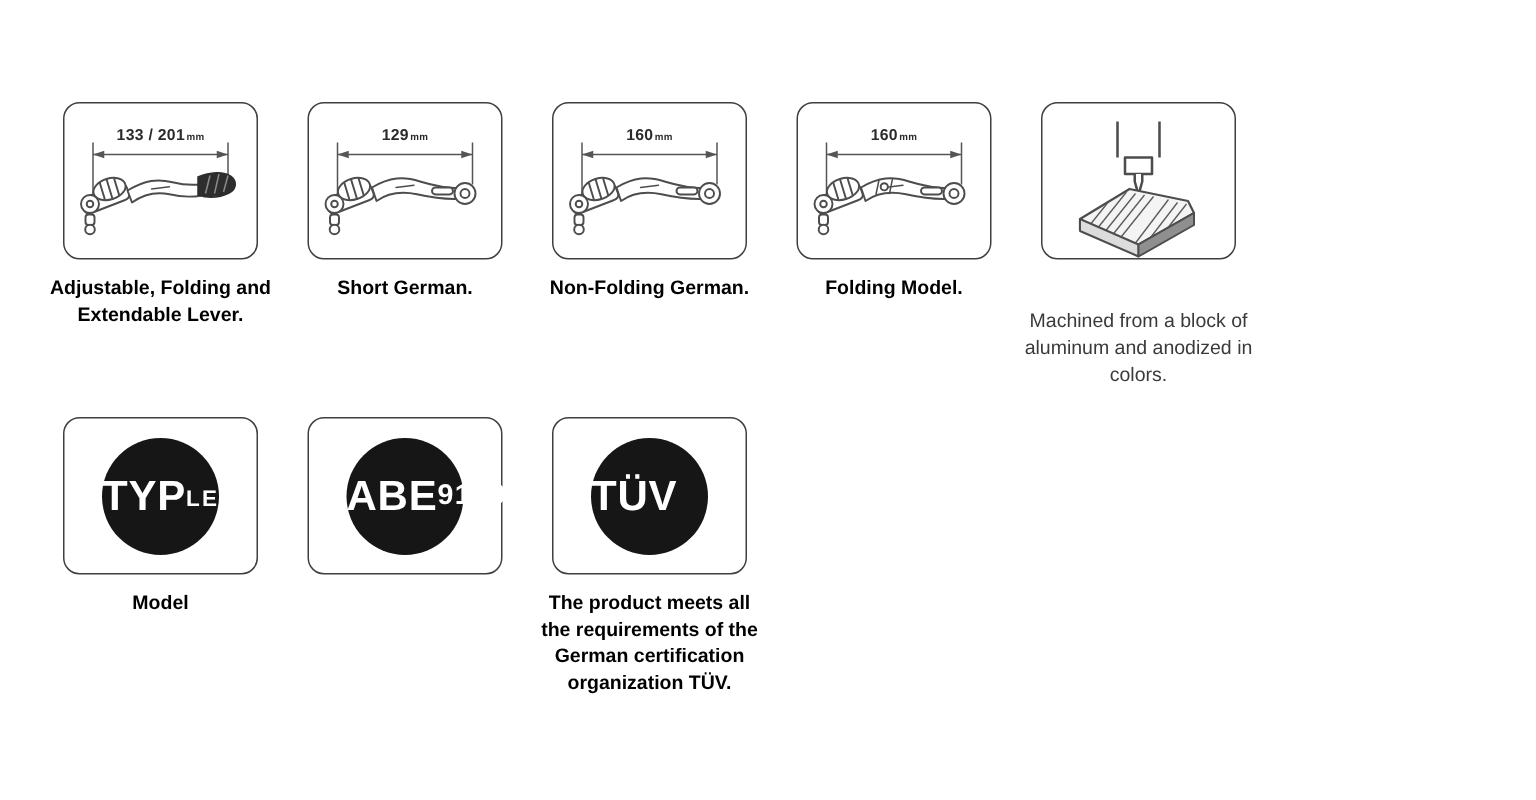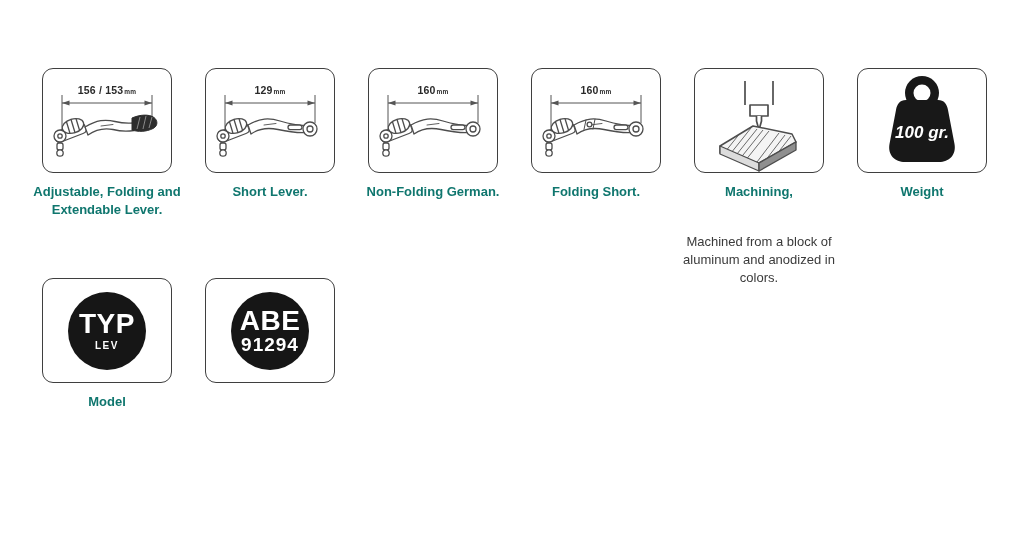--- a/index.html
+++ b/index.html
@@ -31,39 +31,39 @@
     letter-spacing:0.2px;
     line-height:13px;
     white-space:nowrap;
   }
   .dim-unit { font-size:6.5px; font-weight:600; margin-left:1px; }
   .caption {
     width:152px; margin:10px 0 0 -11px;
     text-align:center;
   }
   .caption-title {
-    font-size:13px; font-weight:700; color:#0f766e;
+    font-size:13px; font-weight:700; color:#000000;
     line-height:17.5px;
   }
   .caption-desc {
     font-size:13px; font-weight:400; color:#3a3a3a;
     line-height:18px;
     margin-top:32px;
   }
   .badge-circle {
     width:78px; height:78px; border-radius:50%;
     background:#161616;
-    display:flex; flex-direction:column;
-    align-items:center; justify-content:center;
+    display:flex; flex-direction:row;
+    align-items:center; 
     color:#ffffff;
   }
   .badge-line { font-weight:700; line-height:1; }
   .badge-lg  { font-size:28px; letter-spacing:0.5px; }
   .badge-md  { font-size:19px; margin-top:0; letter-spacing:1px; }
-  .badge-sm  { font-size:10px; margin-top:3px; letter-spacing:1.5px; }
+  .badge-sm  { font-size:15px; margin-top:3px; letter-spacing:1.5px; }
 </style>
 </head>
 <body>
 
 <div class="page">
 
   <div class="row row-1">
 
     <div class="card-block">
       <div class="card">
@@ -91,21 +91,21 @@
             <path d="M58,57 l12,-1.5" stroke-width="0.9"></path>
           </g>
           <path d="M89,49 C97,45.5 106,45 111,48.5 C115,51.5 115,57 110,59.5 C103,63 95,63 89,61 Z" fill="#2d2d2d" stroke="#2d2d2d"></path>
           <g stroke="#8a8a8a" stroke-width="1">
             <line x1="97" y1="48" x2="94" y2="60"></line>
             <line x1="103" y1="47" x2="100" y2="60"></line>
             <line x1="109" y1="48" x2="106" y2="59"></line>
           </g>
         </svg>
         <div class="dim-label">
-          <span>156 / 153</span><span class="dim-unit">mm</span>
+          <span>133 / 201</span><span class="dim-unit">mm</span>
         </div>
       </div>
       <div class="caption">
         <div class="caption-title">Adjustable, Folding and Extendable Lever.</div>
       </div>
     </div>
 
     <div class="card-block">
       <div class="card">
         <svg width="128" height="103" viewBox="0 0 128 103">
@@ -133,21 +133,21 @@
             <circle cx="104" cy="60" r="7"></circle>
             <circle cx="104" cy="60" r="3"></circle>
             <path d="M58,56 l12,-1.5" stroke-width="0.9"></path>
           </g>
         </svg>
         <div class="dim-label">
           <span>129</span><span class="dim-unit">mm</span>
         </div>
       </div>
       <div class="caption">
-        <div class="caption-title">Short Lever.</div>
+        <div class="caption-title">Short German.</div>
       </div>
     </div>
 
     <div class="card-block">
       <div class="card">
         <svg width="128" height="103" viewBox="0 0 128 103">
           <g stroke="#555" stroke-width="1" fill="none">
             <line x1="19" y1="26" x2="19" y2="64"></line>
             <line x1="109" y1="26" x2="109" y2="54"></line>
             <line x1="19" y1="34" x2="109" y2="34"></line>
@@ -212,21 +212,21 @@
             <line x1="54" y1="51" x2="52" y2="60.5" stroke-width="1"></line>
             <line x1="63" y1="50.2" x2="61" y2="60" stroke-width="1"></line>
             <circle cx="57.5" cy="55.5" r="2.4"></circle>
           </g>
         </svg>
         <div class="dim-label">
           <span>160</span><span class="dim-unit">mm</span>
         </div>
       </div>
       <div class="caption">
-        <div class="caption-title">Folding Short.</div>
+        <div class="caption-title">Folding Model.</div>
       </div>
     </div>
 
     <div class="card-block">
       <div class="card">
         <svg width="128" height="103" viewBox="0 0 128 103">
           <defs>
             <clipPath id="slabTop">
               <path d="M25,77 L58,57 L97,65 L101,73 L64,94 L25,84 Z"></path>
             </clipPath>
@@ -246,38 +246,24 @@
             <line x1="50" y1="92" x2="74" y2="62"></line>
             <line x1="62" y1="93" x2="84" y2="64"></line>
             <line x1="70" y1="92" x2="90" y2="66"></line>
             <line x1="78" y1="90" x2="96" y2="67"></line>
           </g>
           <path d="M25,77 L25,85 L64,102 L64,94 Z" fill="#dcdcdc" stroke="#4d4d4d" stroke-width="1.3" stroke-linejoin="round"></path>
           <path d="M64,94 L64,102 L101,81 L101,73 Z" fill="#8f8f8f" stroke="#4d4d4d" stroke-width="1.3" stroke-linejoin="round"></path>
         </svg>
       </div>
       <div class="caption">
-        <div class="caption-title">Machining,</div>
         <div class="caption-desc">Machined from a block of aluminum and anodized in colors.</div>
       </div>
     </div>
 
-    <div class="card-block">
-      <div class="card">
-        <svg width="128" height="103" viewBox="0 0 128 103">
-          <circle cx="64" cy="24" r="17" fill="#181818"></circle>
-          <circle cx="64" cy="24" r="8.5" fill="#ffffff"></circle>
-          <path d="M48,31 H80 C86,31 89,35 90,41 L96.5,75 C98.5,86 91,93 81,93 H47 C37,93 29.5,86 31.5,75 L38,41 C39,35 42,31 48,31 Z" fill="#181818"></path>
-          <text x="64" y="69" text-anchor="middle" font-size="17" font-weight="bold" font-style="italic" fill="#ffffff" font-family="Liberation Sans, sans-serif">100 gr.</text>
-        </svg>
-      </div>
-      <div class="caption">
-        <div class="caption-title">Weight</div>
-      </div>
-    </div>
 
   </div>
 
   <div class="row row-2">
 
     <div class="card-block">
       <div class="card">
         <div class="badge-circle">
           <div class="badge-line badge-lg">TYP</div>
           <div class="badge-line badge-sm">LEV</div>
@@ -290,15 +276,25 @@
 
     <div class="card-block">
       <div class="card">
         <div class="badge-circle">
           <div class="badge-line badge-lg">ABE</div>
           <div class="badge-line badge-md">91294</div>
         </div>
       </div>
     </div>
 
+    <div class="card-block">
+      <div class="card">
+        <div class="badge-circle">
+          <div class="badge-line badge-lg">TÜV</div>
+        </div>
+      </div>
+      <div class="caption">
+        <div class="caption-title">The product meets all the requirements of the German certification organization TÜV.</div>
+      </div>
+    </div>
 
   </div>
 </div>
 
 </body></html>

